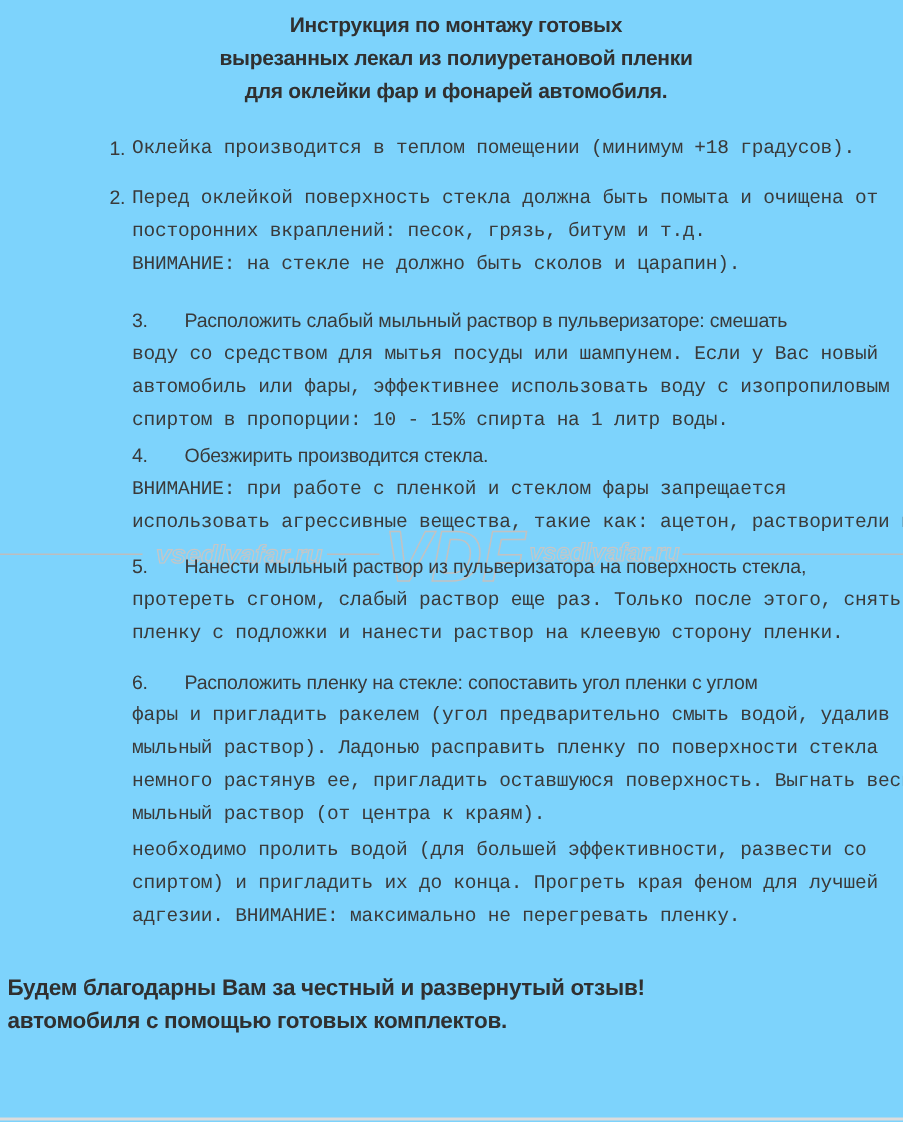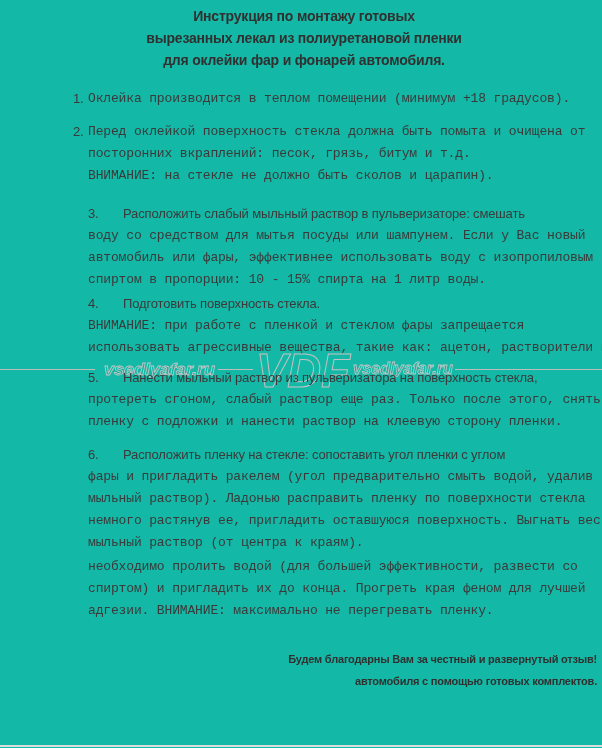--- a/index.html
+++ b/index.html
@@ -1,19 +1,19 @@
 <!DOCTYPE html>
 <html><head>
 <meta charset="utf-8">
 <style>
   html,body{margin:0;padding:0;background:#fff;}
   .page{
     position:relative;
     width:602px;height:748px;
-    background:#14b8a6;
+    background:#7dd3fc;
     overflow:hidden;
     font-family:"Liberation Sans",sans-serif;
     color:#3a3a3a;
   }
   
   .doc-title{
     position:absolute;top:5px;left:18px;width:572px;
     text-align:center;font-weight:bold;font-size:14px;line-height:22px;
     color:#303030;letter-spacing:-0.2px;
   }
@@ -33,21 +33,21 @@
     fill:none;stroke:#c6c6c6;stroke-width:0.8px;
   }
   .wm-big{
     font-family:"Liberation Sans",sans-serif;
     font-style:italic;font-weight:bold;font-size:48px;
     fill:none;stroke:#c2c2c2;stroke-width:1px;
   }
   
   .footer-bold{
     position:absolute;top:648px;left:5px;width:592px;
-    text-align:right;font-weight:bold;font-size:11px;line-height:22px;
+    text-align:left;font-weight:bold;font-size:15px;line-height:22px;
     color:#303030;letter-spacing:-0.2px;
   }
   .thanks{position:absolute;top:722px;left:99px;font-size:13px;line-height:22px;}
   .bottom-rule{position:absolute;top:745px;left:0;width:602px;height:2px;background:#dcdcdc;}
 </style>
 </head>
 <body>
 
 <div class="page">
 
@@ -70,21 +70,21 @@
   </div>
 
   <div class="para" style="top:203px">
     <div><span class="p-num">3.</span><span>Расположить слабый мыльный раствор в пульверизаторе: смешать</span></div>
     <div class="pre">воду со средством для мытья посуды или шампунем. Если у Вас новый
 автомобиль или фары, эффективнее использовать воду с изопропиловым
 спиртом в пропорции: 10 - 15% спирта на 1 литр воды.</div>
   </div>
 
   <div class="para" style="top:293px">
-    <div><span class="p-num">4.</span><span>Подготовить поверхность стекла.</span></div>
+    <div><span class="p-num">4.</span><span>Обезжирить производится стекла.</span></div>
     <div class="pre">ВНИМАНИЕ: при работе с пленкой и стеклом фары запрещается
 использовать агрессивные вещества, такие как: ацетон, растворители и т.д.</div>
   </div>
 
   <div class="wm-line" style="top:369px;left:0;width:95px"></div>
   <div class="wm-line" style="top:369px;left:218px;width:35px"></div>
   <div class="wm-line" style="top:369px;left:455px;width:147px"></div>
   <svg class="wm-svg" width="602" height="60">
     <text class="wm-small" x="104" y="37" textLength="111" lengthAdjust="spacingAndGlyphs">vsedlyafar.ru</text>
     <text class="wm-big" x="256" y="49" textLength="94" lengthAdjust="spacingAndGlyphs">VDF</text>

